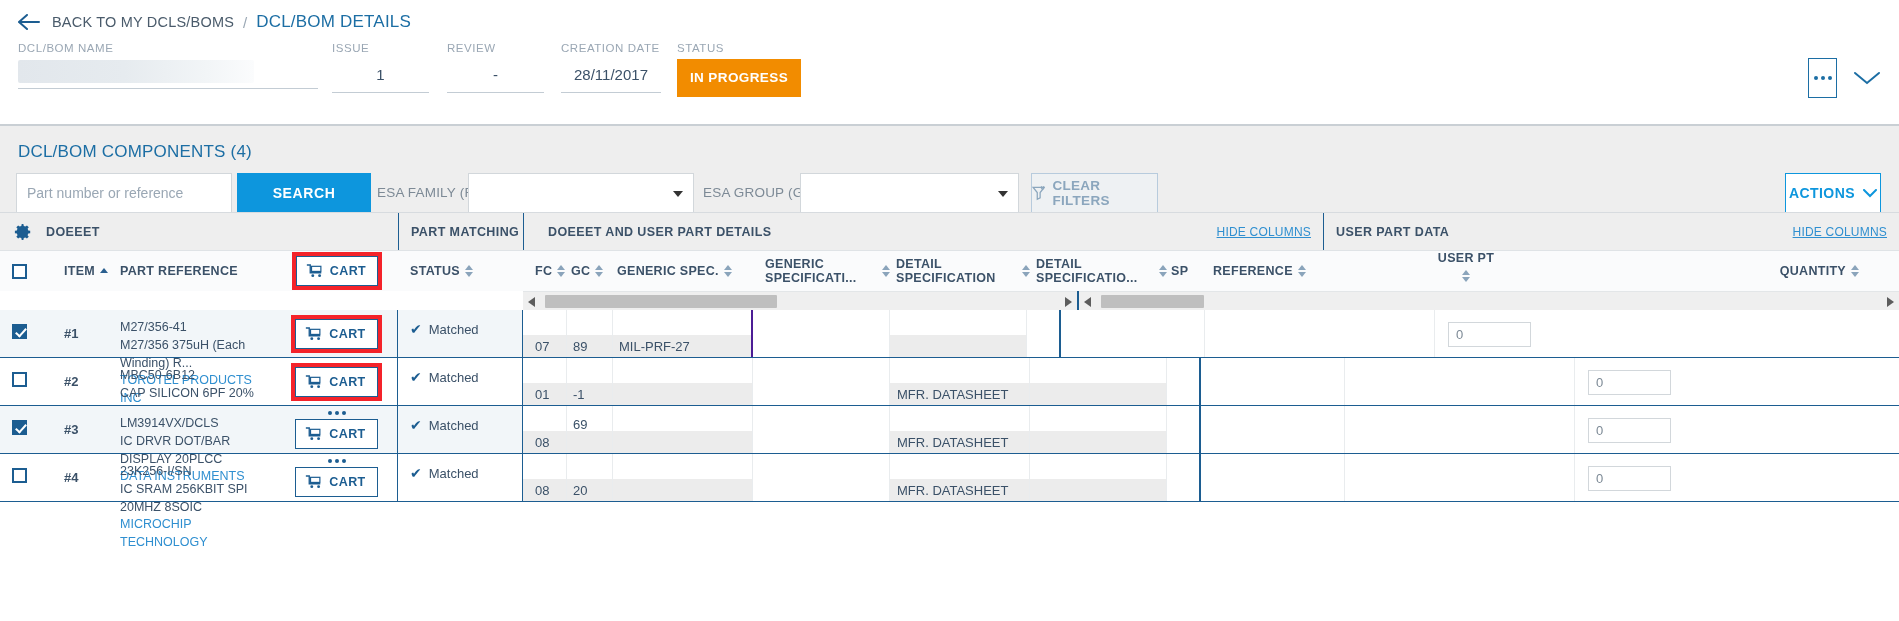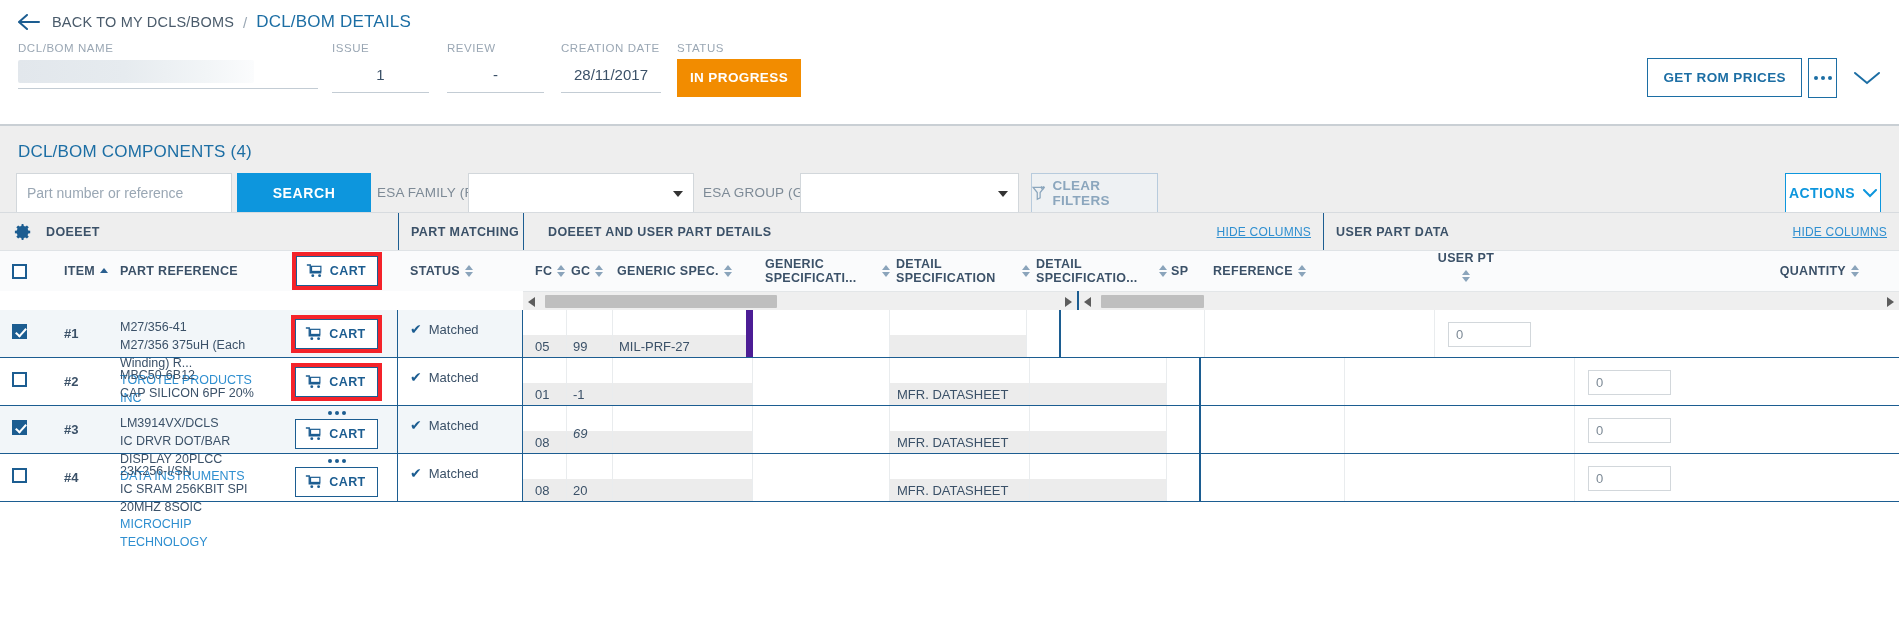--- a/index.html
+++ b/index.html
@@ -265,21 +265,20 @@
       <div class="meta-label">CREATION DATE</div>
       <div class="meta-value">28/11/2017</div>
       <div class="underline" style="width:100px; margin-top:9px;"></div>
     </div>
 
     <div class="meta-field" style="left:677px; top:-2px;">
       <div class="meta-label">STATUS</div>
       <div class="status-pill">IN PROGRESS</div>
     </div>
 
-    <button class="rom-btn">GET ROM PRICES</button>
     <div class="dots-btn">
       <i></i>
         <i></i>
         <i></i>
     </div>
     <div class="chev-btn">
       <svg width="28" height="16" viewBox="0 0 28 16">
           <path d="M2 3 L14 13 L26 3" stroke="#1c6ea4" stroke-width="2" fill="none" stroke-linecap="round"></path>
         </svg>
     </div>
@@ -481,27 +480,27 @@
                 </svg>
                 <span>CART</span>
               </span>
    </div>
    <div class="matched sel-row-bg" style="width:125px; border-right:1px solid #1c5d91;">
      <span class="check">✔</span>
      <span>Matched</span>
    </div>
    <div style="width:44px; position:relative; border-right:1px solid #e9ecee;">
      <div style="position:absolute;left:0;right:0;top:25px;bottom:0;background:#ececec;"></div>
-     <span class="val" style="position:absolute; left:12px; top:29px;">05</span>
+     <span class="val" style="position:absolute; left:12px; top:29px;">07</span>
    </div>
    <div style="width:46px; position:relative; border-right:1px solid #e9ecee;">
      <div style="position:absolute;left:0;right:0;top:25px;bottom:0;background:#ececec;"></div>
-     <span class="val" style="position:absolute; left:6px; top:29px;">99</span>
-   </div>
-   <div style="width:140px; position:relative; border-right:7px solid #4c1d95;">
+     <span class="val" style="position:absolute; left:6px; top:29px;">89</span>
+   </div>
+   <div style="width:140px; position:relative; border-right:2px solid #4c1d95;">
      <div style="position:absolute;left:0;right:0;top:25px;bottom:0;background:#ececec;"></div>
      <span class="val" style="position:absolute; left:6px; top:29px;">MIL-PRF-27</span>
    </div>
    <div style="width:137px; position:relative; border-right:1px solid #e9ecee;">
      <span class="val" style="position:absolute; left:6px; top:29px;"></span>
    </div>
    <div style="width:137px; position:relative; border-right:1px solid #e9ecee;">
      <div style="position:absolute;left:0;right:0;top:25px;bottom:0;background:#ececec;"></div>
      <span class="val" style="position:absolute; left:7px; top:29px;"></span>
    </div>
@@ -609,21 +608,21 @@
    <div class="matched sel-row-bg" style="width:125px; border-right:1px solid #1c5d91;">
      <span class="check">✔</span>
      <span>Matched</span>
    </div>
    <div style="width:44px; position:relative; border-right:1px solid #e9ecee;">
      <div style="position:absolute;left:0;right:0;top:25px;bottom:0;background:#ececec;"></div>
      <span class="val" style="position:absolute; left:12px; top:29px;">08</span>
    </div>
    <div style="width:46px; position:relative; border-right:1px solid #e9ecee;">
      <div style="position:absolute;left:0;right:0;top:25px;bottom:0;background:#ececec;"></div>
-     <span class="val" style="position:absolute; left:6px; top:20px;font-style:italic;">69</span>
+     <span class="val" style="position:absolute; left:6px; top:11px;">69</span>
    </div>
    <div style="width:140px; position:relative; border-right:1px solid #e9ecee;">
      <div style="position:absolute;left:0;right:0;top:25px;bottom:0;background:#ececec;"></div>
      <span class="val" style="position:absolute; left:6px; top:29px;"></span>
    </div>
    <div style="width:137px; position:relative; border-right:1px solid #e9ecee;">
      <span class="val" style="position:absolute; left:6px; top:29px;"></span>
    </div>
    <div style="width:140px; position:relative; border-right:1px solid #e9ecee;">
      <div style="position:absolute;left:0;right:0;top:25px;bottom:0;background:#ececec;"></div>

